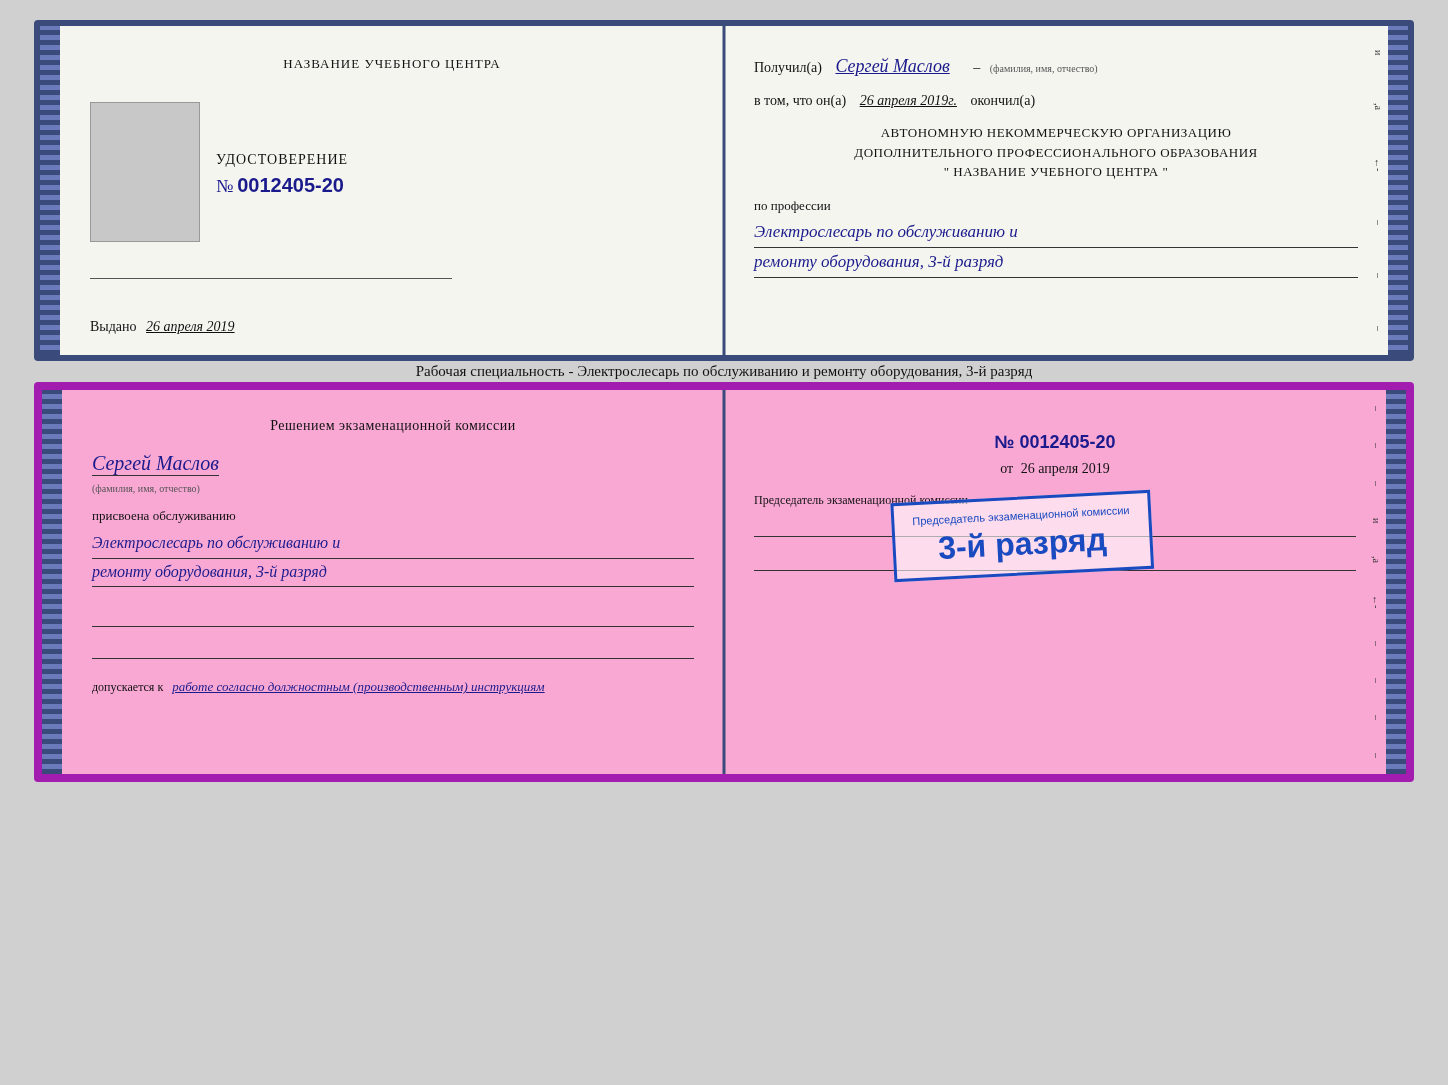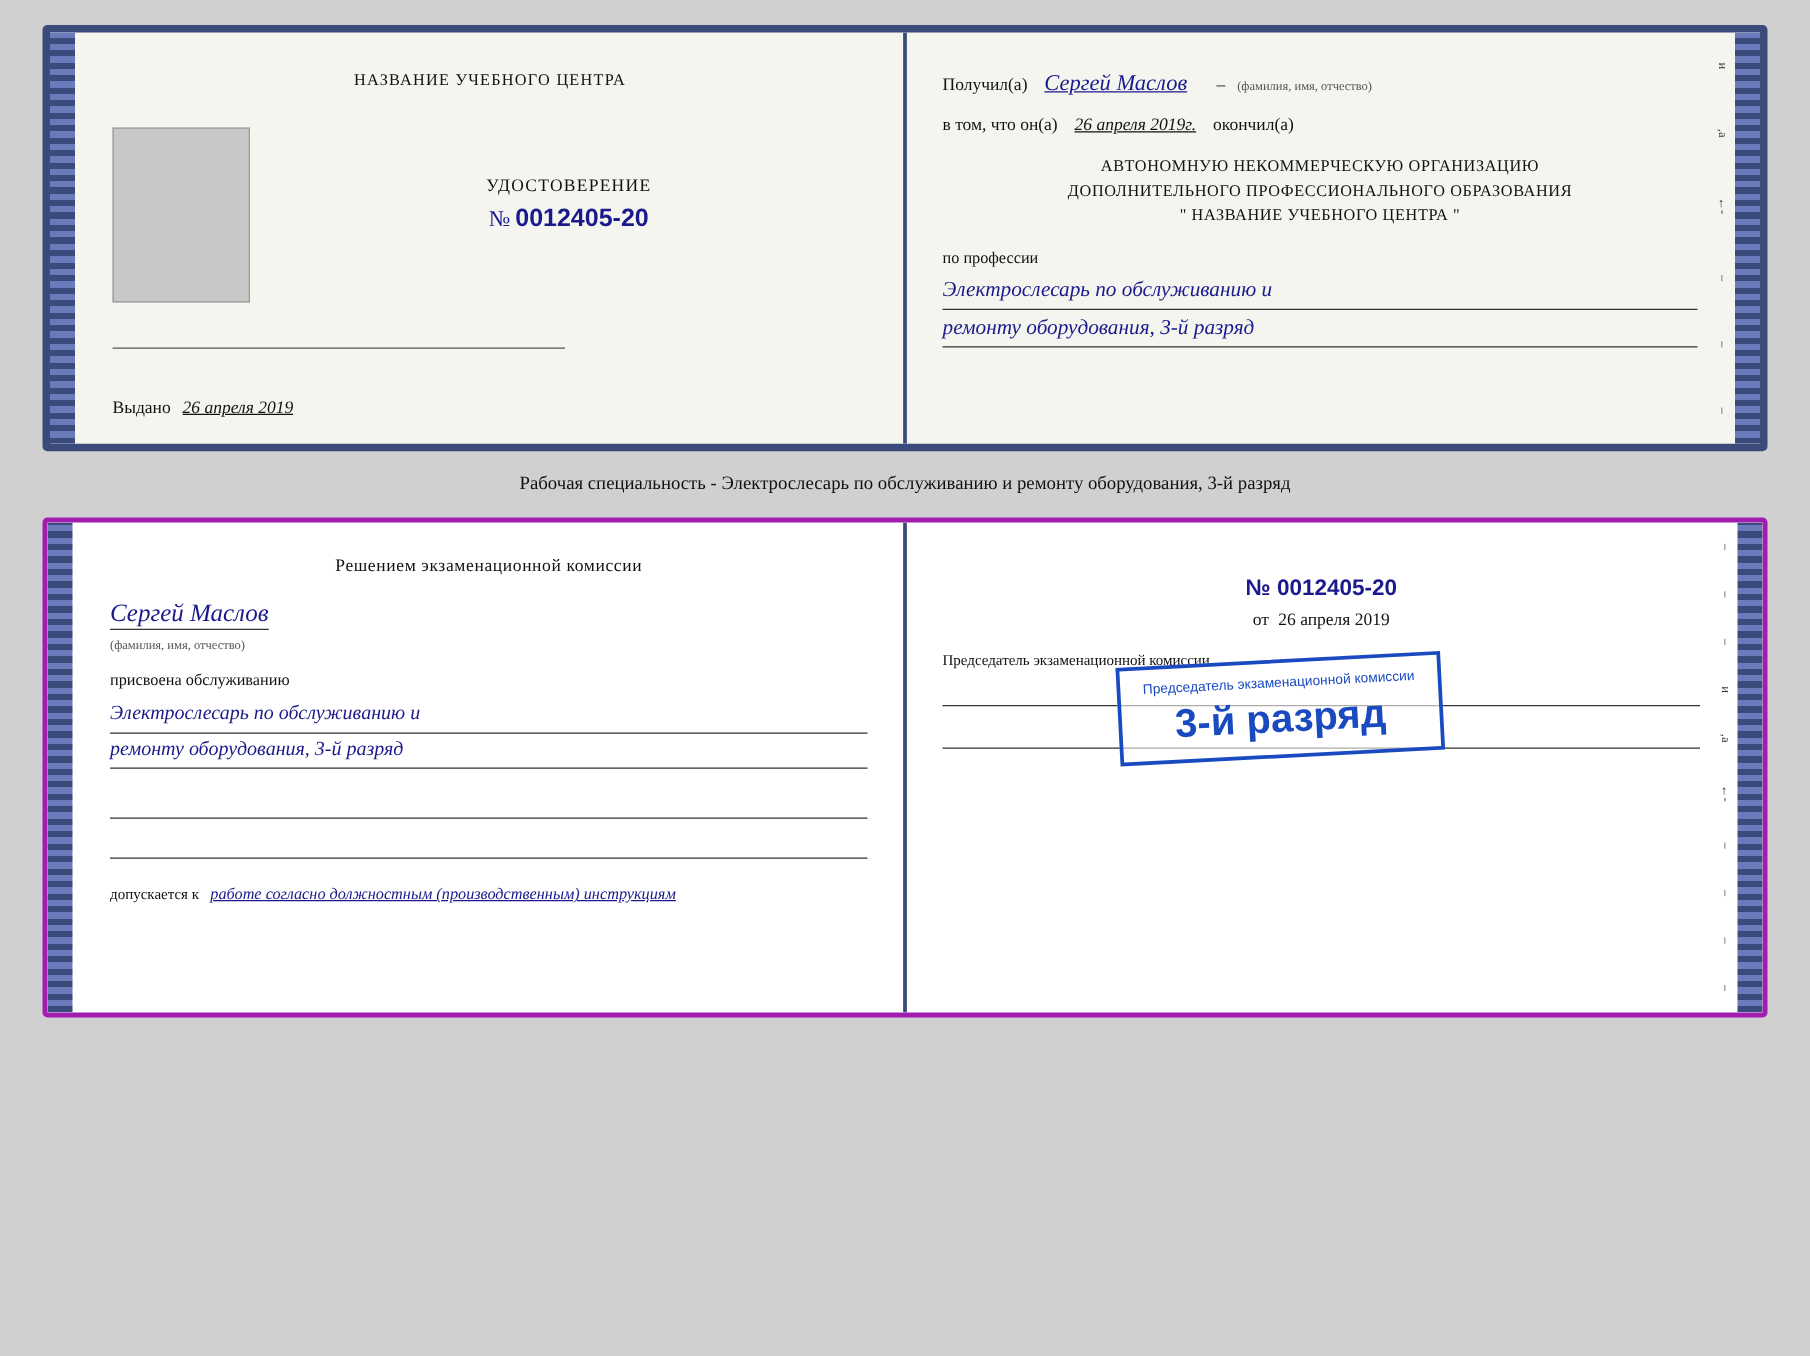--- a/index.html
+++ b/index.html
@@ -7,21 +7,20 @@
       background: #d0d0d0;
       font-family: 'Times New Roman', serif;
       padding: 20px;
       width: 1448px;
       min-height: 1085px;
     }
 
     .page-wrapper {
       display: flex;
       flex-direction: column;
-      gap: 16px;
     }
 
     
     .cert-card {
       background: #f5f5f0;
       border: 6px solid #3a4a7a;
       border-radius: 4px;
       display: flex;
       width: 100%;
       max-width: 1380px;
@@ -60,22 +59,21 @@
       width: 110px;
       height: 140px;
       background: #c8c8c8;
       border: 1px solid #999;
       margin-bottom: 16px;
       float: left;
       margin-right: 16px;
     }
 
     .cert-number-section {
-      text-align: center;
-      margin: 30px 0;
+      margin: 40px 0;
     }
 
     .cert-number-label {
       font-size: 14px;
       color: #111;
       text-transform: uppercase;
       letter-spacing: 1px;
     }
 
     .cert-number-value {
@@ -169,22 +167,22 @@
       max-width: 1380px;
       margin: 0 auto;
       font-size: 15px;
       color: #111;
       padding: 0 10px;
       line-height: 1.4;
     }
 
     
     .cert-card2 {
-      background: #ffffff;
-      border: 4px solid #a21caf;
+      background: #f9a8d4;
+      border: 8px solid #a21caf;
       border-radius: 4px;
       display: flex;
       width: 100%;
       max-width: 1380px;
       margin: 0 auto;
       position: relative;
       overflow: hidden;
       min-height: 400px;
     }
 

